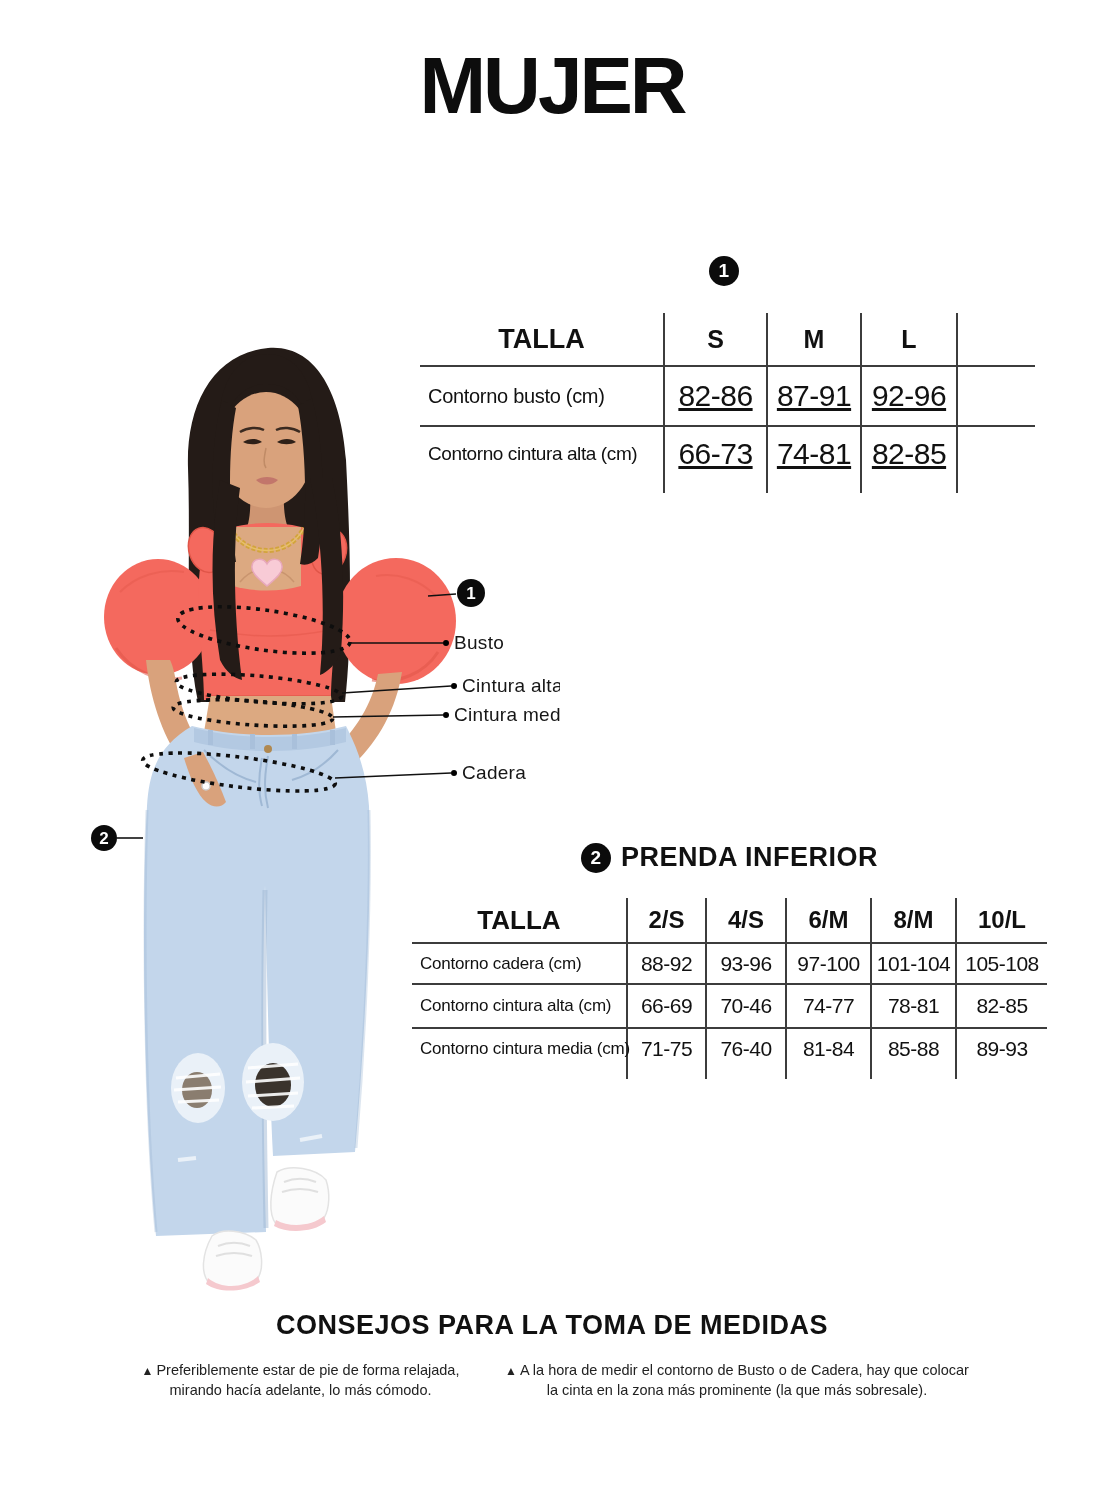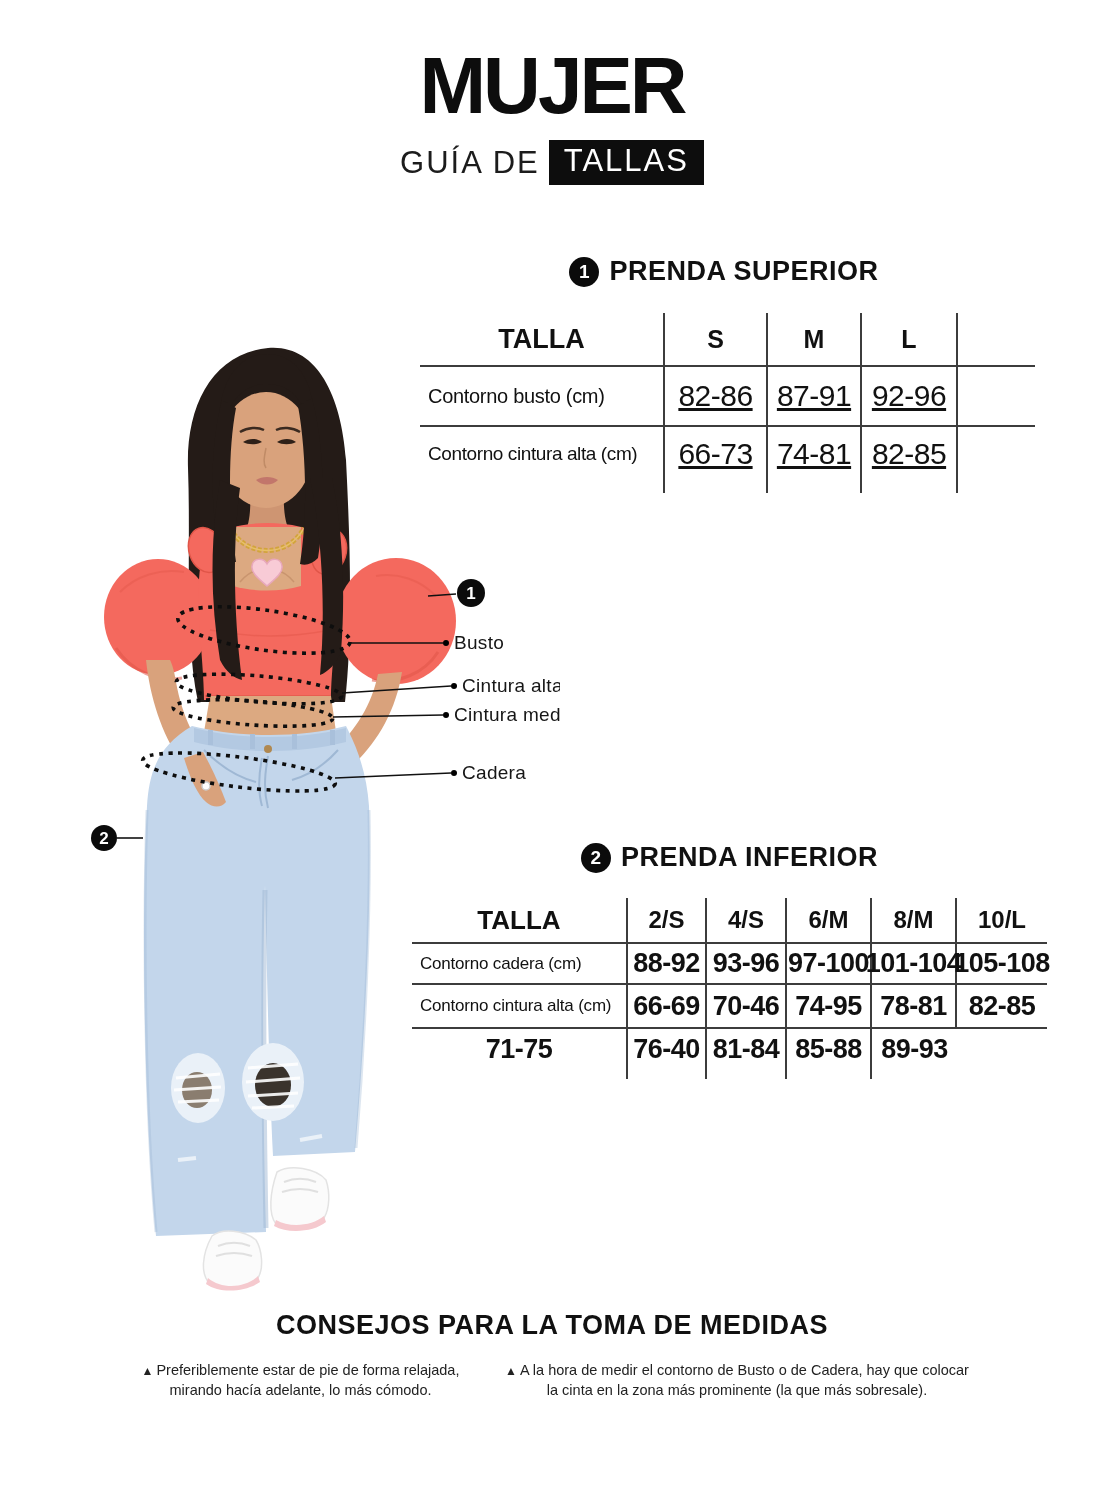--- a/index.html
+++ b/index.html
@@ -39,21 +39,21 @@
   .t1 .h{font-size:27px;font-weight:800;}
   .t1 .sz{font-size:25px;font-weight:800;}
   .t1 .lbl{justify-content:flex-start;padding-left:8px;font-size:20px;letter-spacing:-.3px;text-align:center;}
   .t1 .lbl2{font-size:19px;letter-spacing:-.4px;}
   .t1 .v{font-size:30px;font-weight:400;letter-spacing:-.5px;text-decoration:underline;}
   .t1 .last{padding-bottom:12px;}
   .t2{left:412px;top:898px;grid-template-columns:216px 79px 80px 85px 85px 90px;grid-template-rows:46px 41px 44px 50px;}
   .t2 .h{font-size:26px;font-weight:800;}
   .t2 .sz{font-size:24px;font-weight:800;text-align:center;}
   .t2 .lbl{justify-content:flex-start;padding-left:8px;font-size:17px;letter-spacing:-.2px;}
-  .t2 .v{font-size:27px;font-weight:700;letter-spacing:-.5px;}
+  .t2 .v{font-size:21px;font-weight:400;letter-spacing:-.5px;}
   .t2 .last{padding-bottom:10px;}
 
   
   .fig{position:absolute;left:0;top:330px;width:560px;height:980px;}
   .f-hair{fill:var(--hair);} .f-skin{fill:var(--skin);} .f-top{fill:var(--top_coral);}
   .f-denim{fill:var(--denim);} .s-topdk{stroke:var(--top_coral_dk);} .s-denimdk{stroke:var(--denim_dk);}
   .meas{fill:none;stroke:#0e0e0e;stroke-width:3.6;stroke-dasharray:4 5.5;}
   .leader{stroke:#111;stroke-width:1.6;fill:none;}
   .mlabel{font-family:"Liberation Sans", sans-serif;font-size:19px;fill:#161616;letter-spacing:.3px;}
   .mbadge-t{font-family:"Liberation Sans", sans-serif;font-size:17px;font-weight:700;fill:#fff;text-anchor:middle;}
@@ -66,29 +66,24 @@
   .tip-left{left:133px;top:1360px;width:335px;}
   .tip-right{left:498px;top:1360px;width:478px;}
 </style>
 </head>
 <body>
 
 <div class="page">
 
   <header class="hdr">
     <h1>MUJER</h1>
-    <div class="sub">
-      <span>GUÍA DE</span>
-      <span class="hl">TALLAS</span>
-    </div>
   </header>
 
   <div class="sec-title s1">
     <span class="badge">1</span>
-    <span>PRENDA SUPERIOR</span>
   </div>
 
   <div class="tbl t1">
     <div class="c h br bb">TALLA</div>
     <div class="c sz br bb">S</div>
     <div class="c sz br bb">M</div>
     <div class="c sz br bb">L</div>
     <div class="c bb"></div>
 
     <div class="c lbl br bb">Contorno busto (cm)</div>
@@ -120,24 +115,25 @@
     <div class="c lbl br bb">Contorno cadera (cm)</div>
     <div class="c v br bb">88-92</div>
     <div class="c v br bb">93-96</div>
     <div class="c v br bb">97-100</div>
     <div class="c v br bb">101-104</div>
     <div class="c v bb">105-108</div>
 
     <div class="c lbl br bb">Contorno cintura alta (cm)</div>
     <div class="c v br bb">66-69</div>
     <div class="c v br bb">70-46</div>
-    <div class="c v br bb">74-95</div>
+    <div class="c v br bb">74-77</div>
     <div class="c v br bb">78-81</div>
     <div class="c v bb">82-85</div>
 
+    <div class="c lbl br last">Contorno cintura media (cm)</div>
     <div class="c v br last">71-75</div>
     <div class="c v br last">76-40</div>
     <div class="c v br last">81-84</div>
     <div class="c v br last">85-88</div>
     <div class="c v last">89-93</div>
   </div>
 
   <svg class="fig" viewBox="0 0 560 980">
 
     <g>

